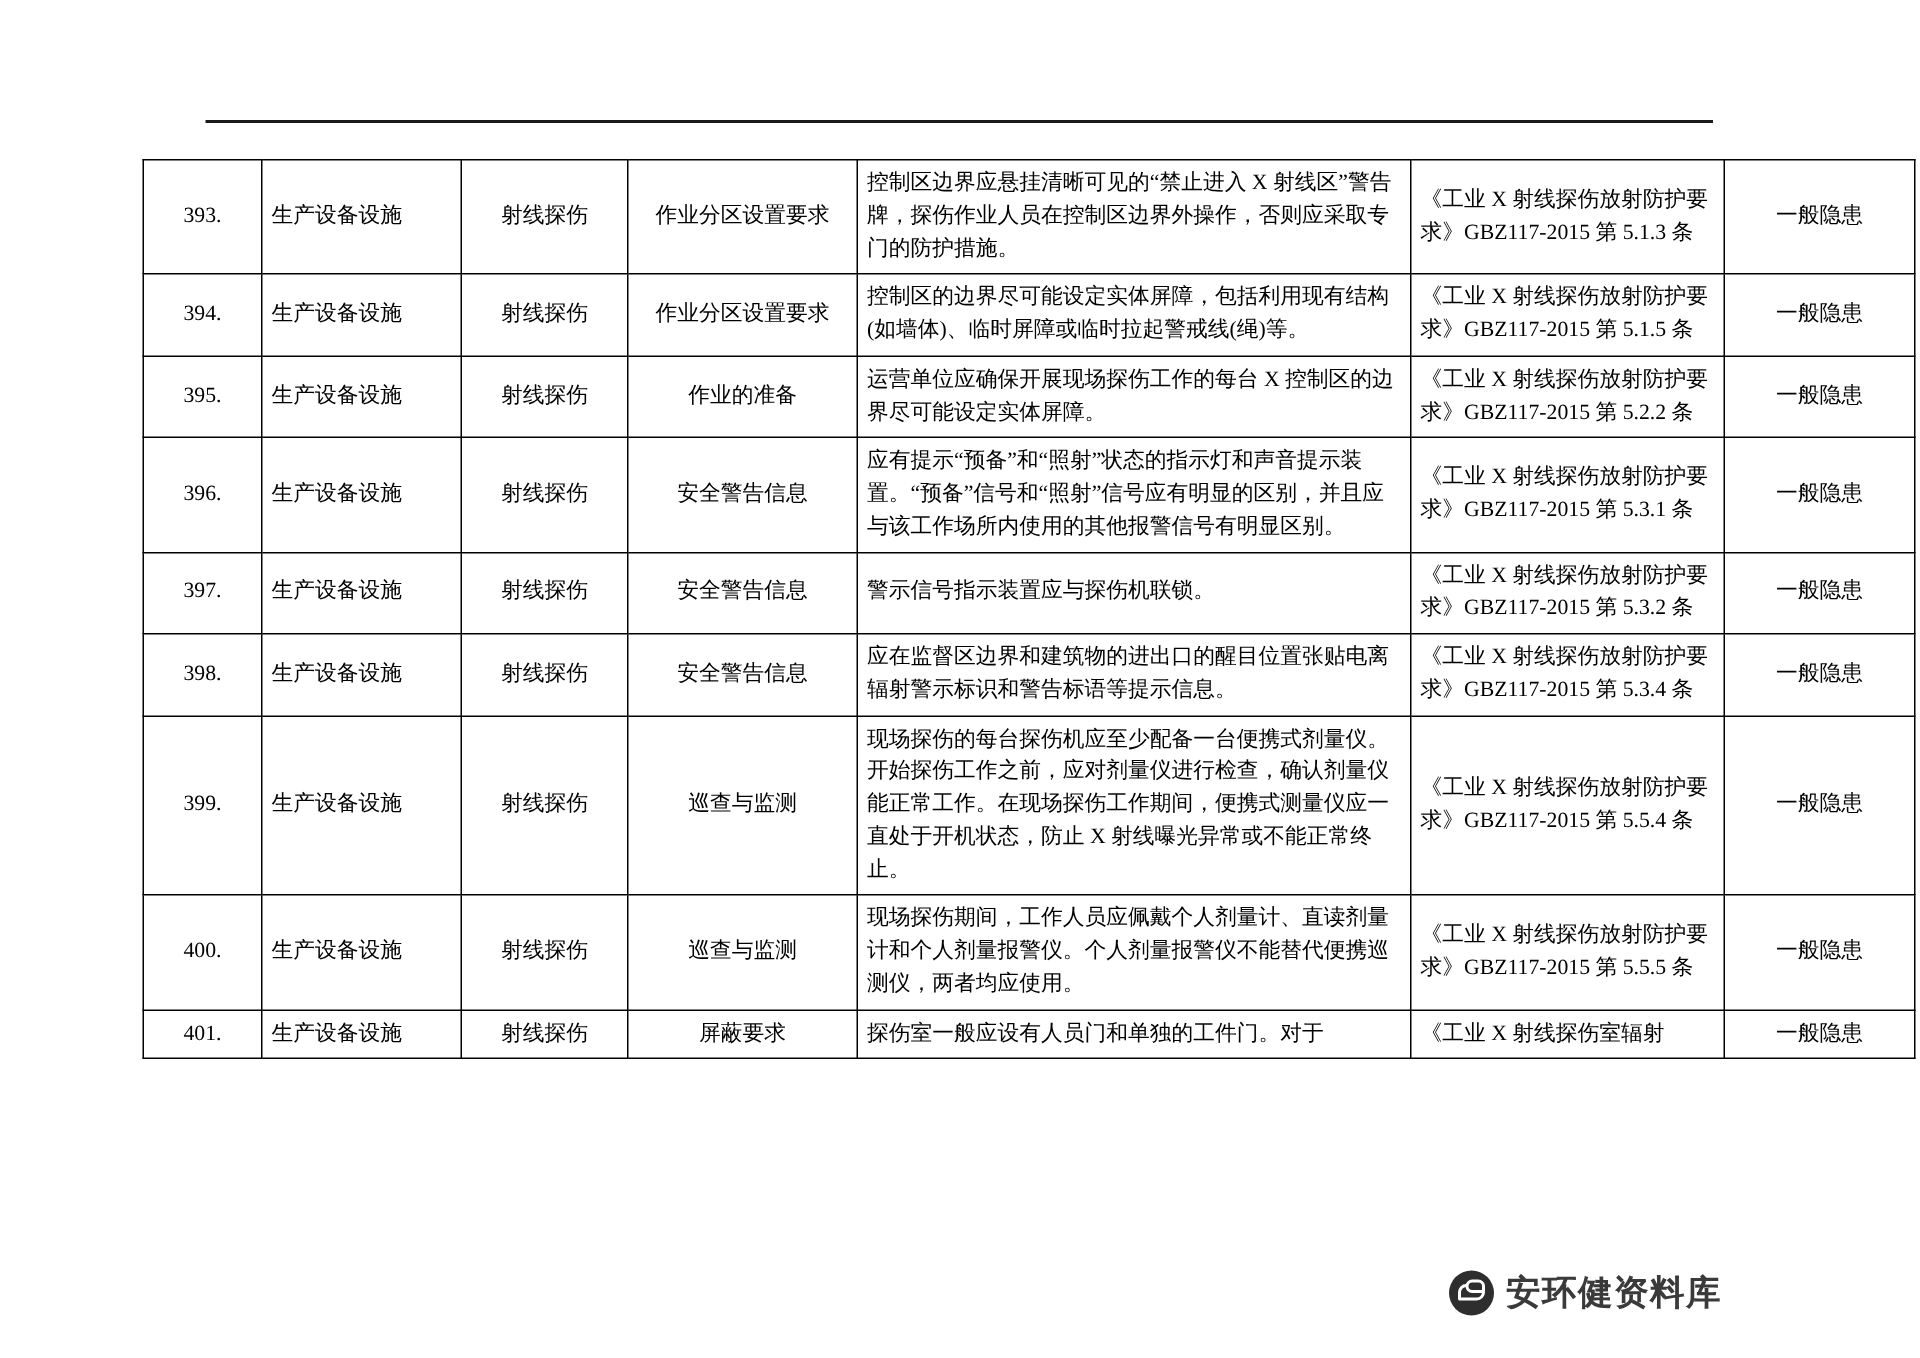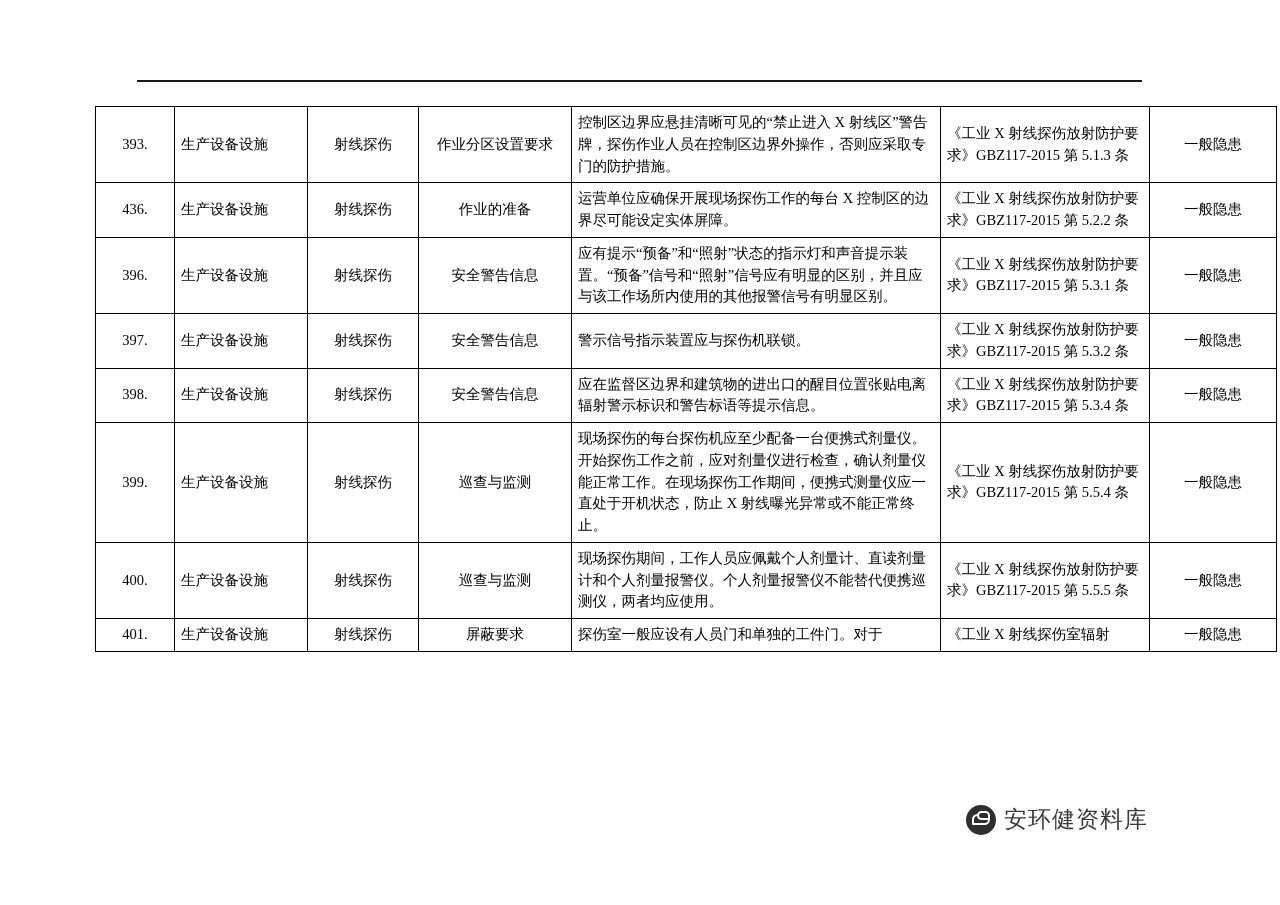--- a/index.html
+++ b/index.html
@@ -59,24 +59,25 @@
   td.c-desc, td.c-basis {
     padding: 6px 8px;
   }
   .last-row td {
     padding-top: 4px;
     padding-bottom: 4px;
   }
   .watermark {
     position: absolute;
     left: 966px;
-    top: 804px;
+    top: 846px;
     display: flex;
     align-items: flex-end;
     gap: 8px;
+    font-weight: bold;
   }
   .wm-logo {
     width: 30px;
     height: 30px;
     border-radius: 50%;
     background: #2e2e2e;
     position: relative;
     flex: none;
   }
   .wm-logo:before {
@@ -124,23 +125,32 @@
         <tr>
           <td class="c-no">393.</td>
           <td class="c-cat">生产设备设施</td>
           <td class="c-type">射线探伤</td>
           <td class="c-item">作业分区设置要求</td>
           <td class="c-desc">控制区边界应悬挂清晰可见的“禁止进入 X 射线区”警告牌，探伤作业人员在控制区边界外操作，否则应采取专门的防护措施。</td>
           <td class="c-basis">《工业 X 射线探伤放射防护要求》GBZ117-2015 第 5.1.3 条</td>
           <td class="c-level">一般隐患</td>
         </tr>
 
-
-        <tr>
-          <td class="c-no">436.</td>
+        <tr>
+          <td class="c-no">394.</td>
+          <td class="c-cat">生产设备设施</td>
+          <td class="c-type">射线探伤</td>
+          <td class="c-item">作业分区设置要求</td>
+          <td class="c-desc">控制区的边界尽可能设定实体屏障，包括利用现有结构(如墙体)、临时屏障或临时拉起警戒线(绳)等。</td>
+          <td class="c-basis">《工业 X 射线探伤放射防护要求》GBZ117-2015 第 5.1.5 条</td>
+          <td class="c-level">一般隐患</td>
+        </tr>
+
+        <tr>
+          <td class="c-no">395.</td>
           <td class="c-cat">生产设备设施</td>
           <td class="c-type">射线探伤</td>
           <td class="c-item">作业的准备</td>
           <td class="c-desc">运营单位应确保开展现场探伤工作的每台 X 控制区的边界尽可能设定实体屏障。</td>
           <td class="c-basis">《工业 X 射线探伤放射防护要求》GBZ117-2015 第 5.2.2 条</td>
           <td class="c-level">一般隐患</td>
         </tr>
 
         <tr>
           <td class="c-no">396.</td>

